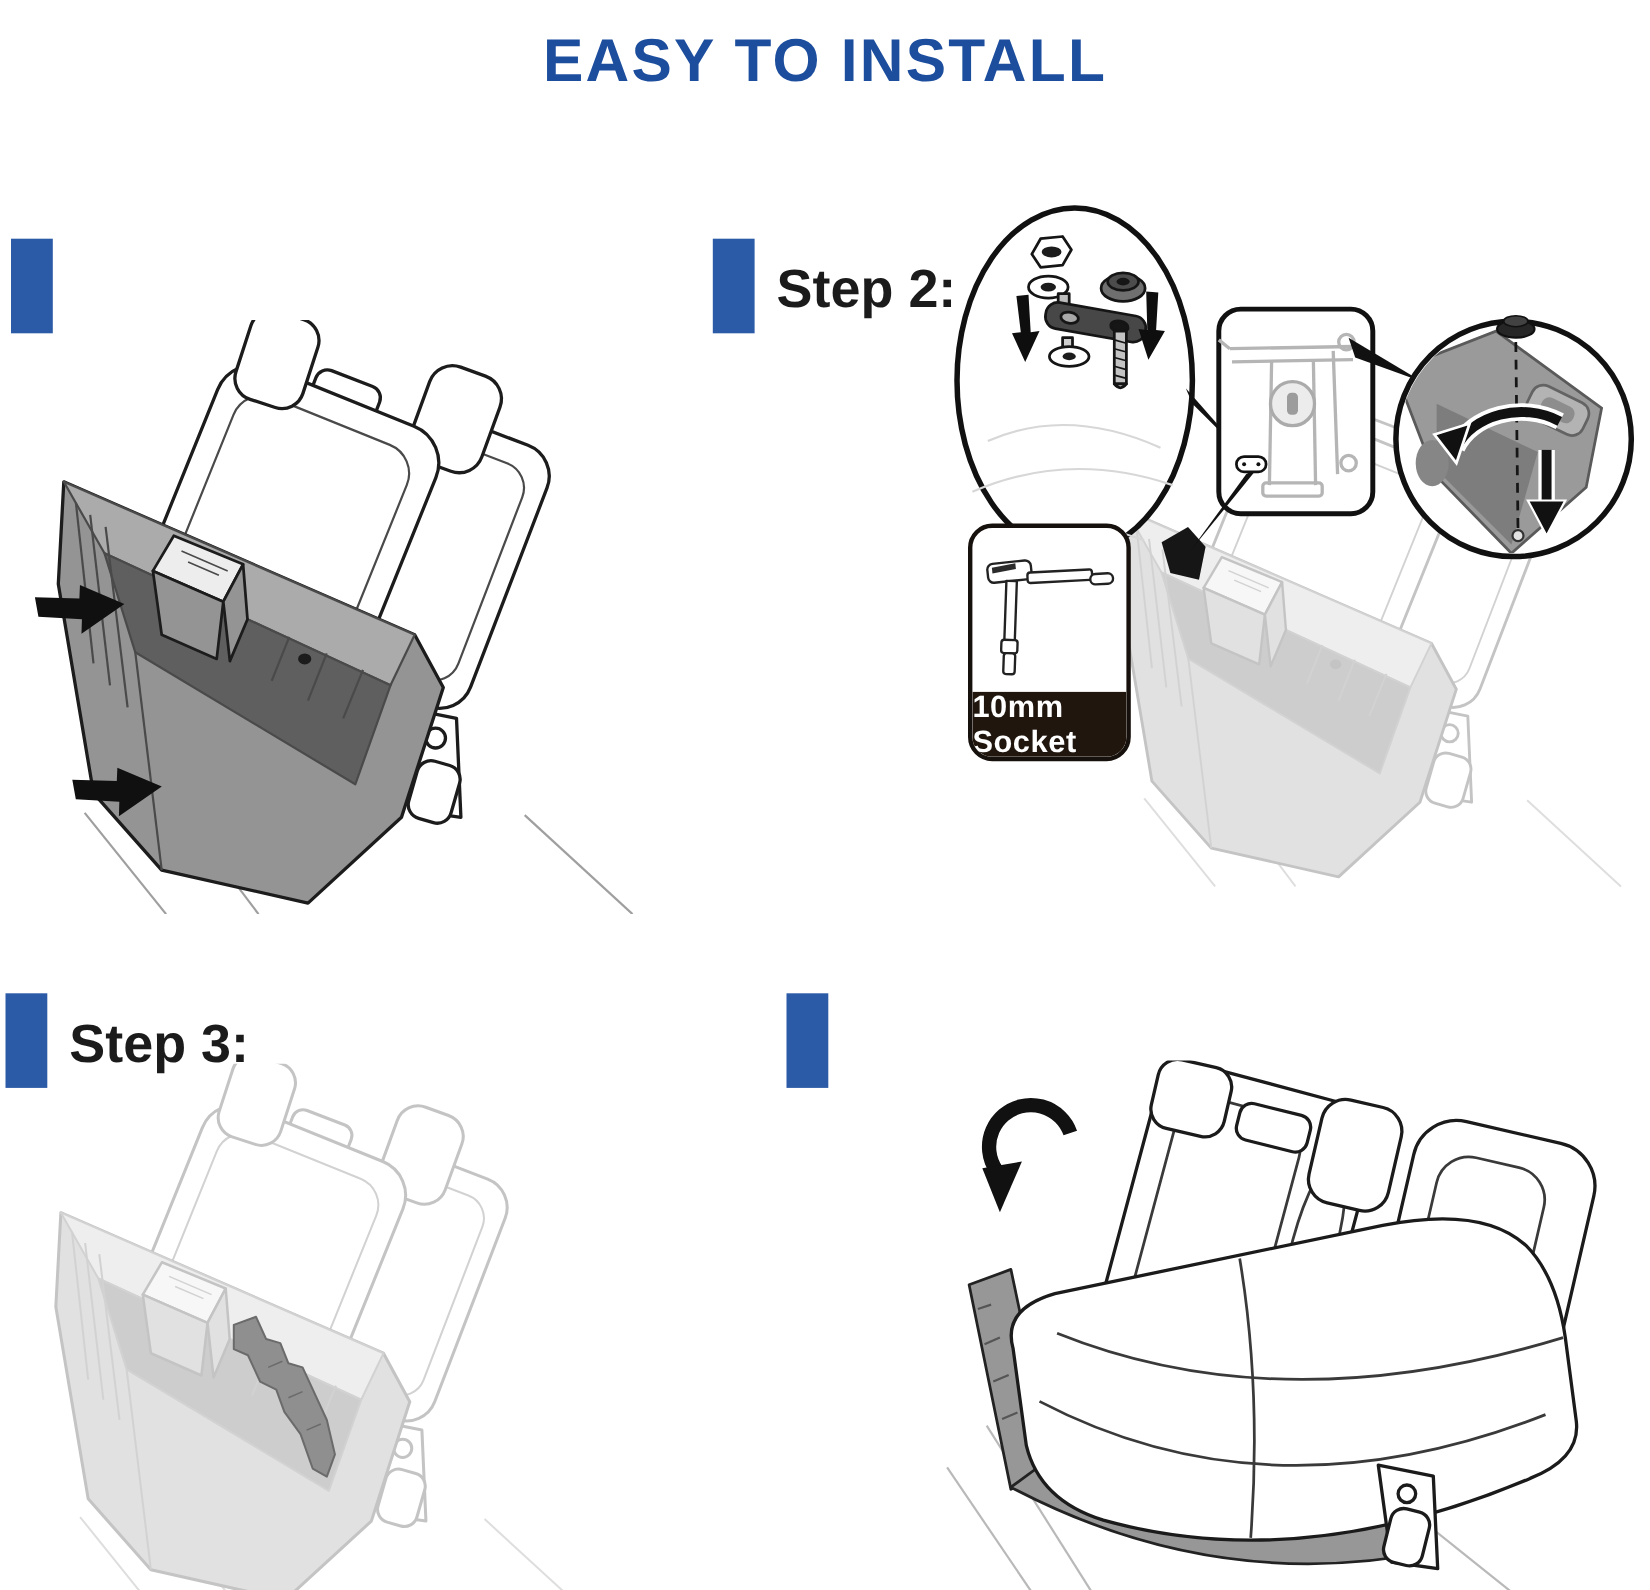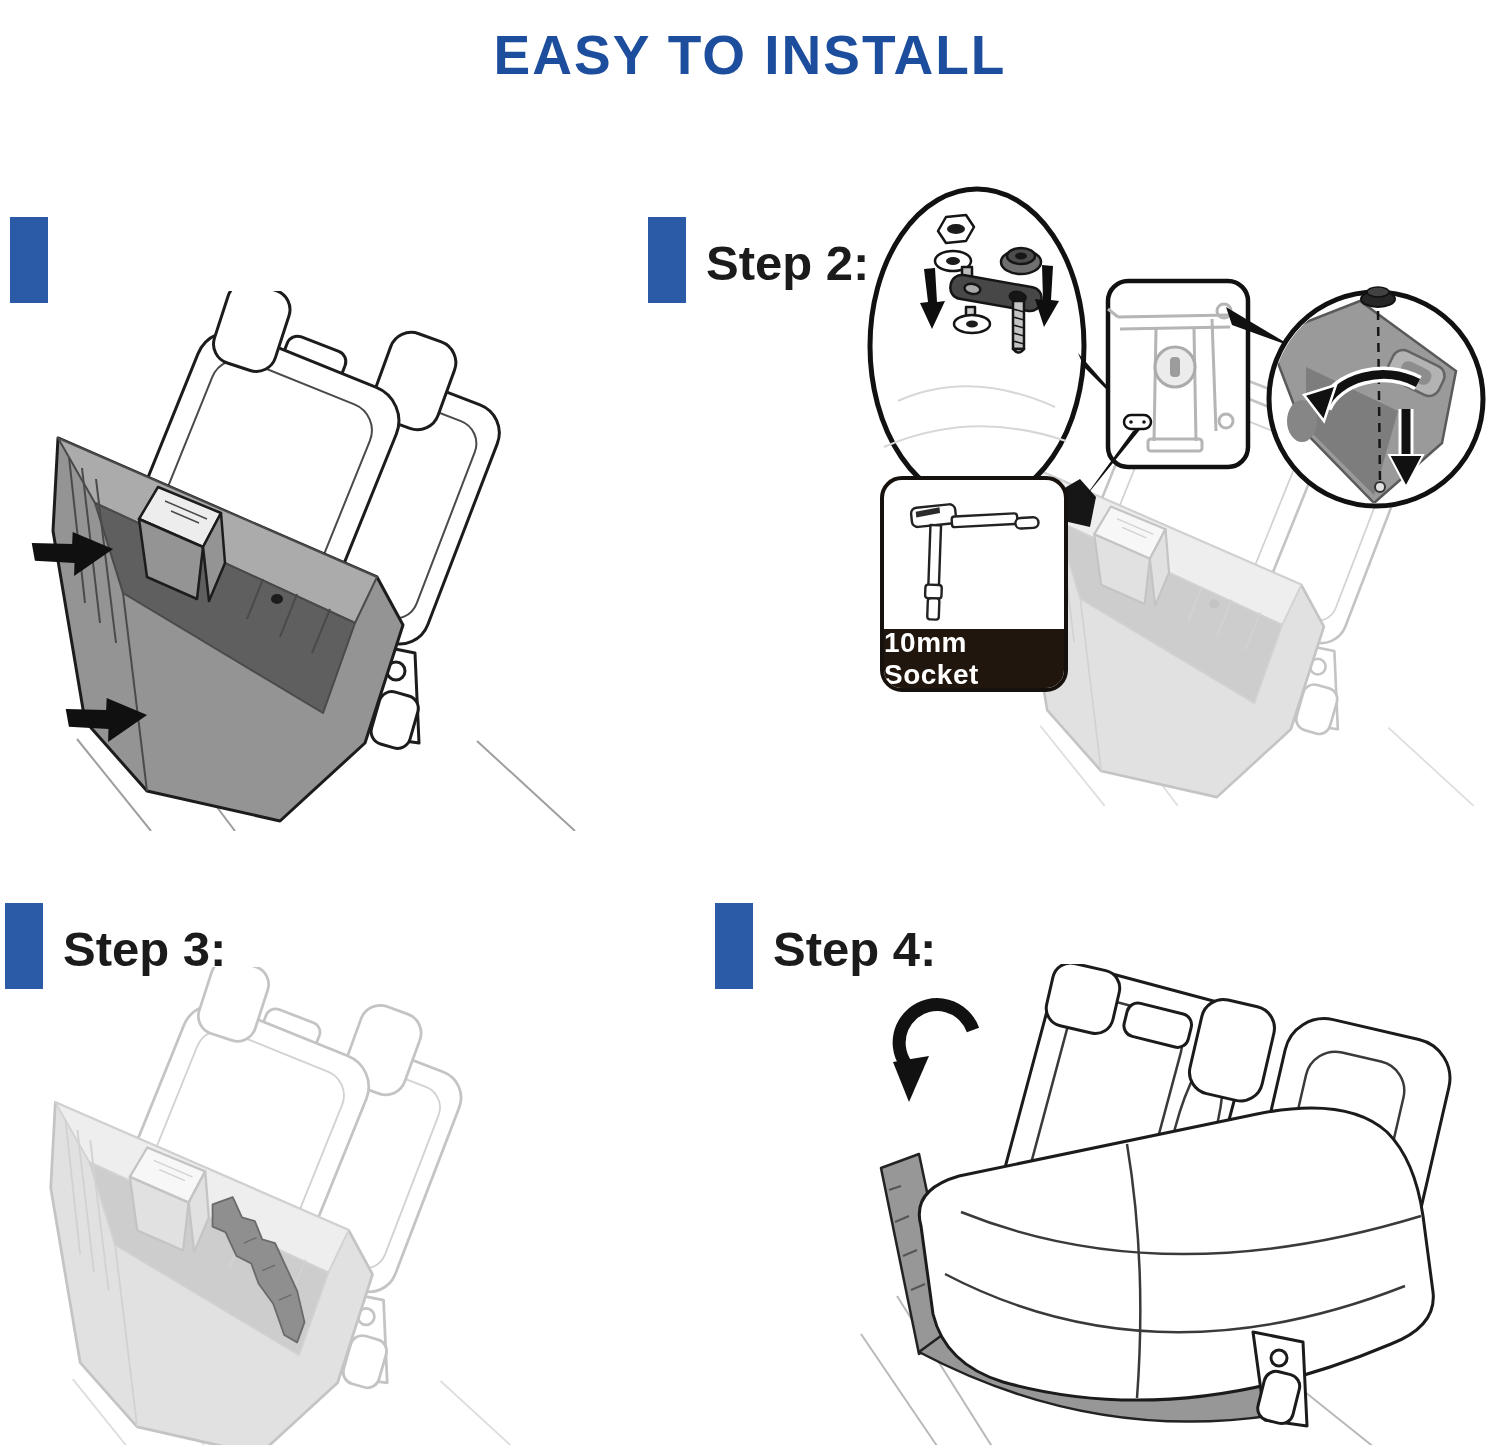--- a/index.html
+++ b/index.html
@@ -32,21 +32,21 @@
   
   .scene-normal{
     --ln:#1c1c1c; --lnm:#4a4a4a; --ln2:#9f9f9f; --seat:#ffffff;
     --wall:#949494; --wall2:#ababab; --floor:#5f5f5f; --tray:#ededed;
   }
   .scene-faded{
     --ln:#c4c4c4; --lnm:#d2d2d2; --ln2:#dedede; --seat:#ffffff;
     --wall:#e1e1e1; --wall2:#eeeeee; --floor:#cdcdcd; --tray:#f7f7f7;
   }
   .badge{
-    position:absolute;left:880px;top:457px;width:188px;height:216px;
+    position:absolute;left:880px;top:457px;width:148px;height:216px;
     box-sizing:border-box;border:4px solid #17110d;border-radius:22px;
     background:#ffffff;overflow:hidden;display:flex;flex-direction:column;z-index:5;
   }
   .badge-art{flex:1;display:flex;align-items:center;justify-content:center;}
   .badge-bar{
     height:59px;background:var(--badge-dark,#20160e);
     color:var(--badge-text,#ffffff);display:flex;align-items:center;justify-content:center;
     font-size:28px;font-weight:bold;letter-spacing:0.5px;
   }
   .defs-holder{position:absolute;width:0;height:0;overflow:hidden;}
@@ -124,21 +124,20 @@
   <div class="step-header" id="h2">
     <div class="step-marker"></div>
     <div class="step-label">Step 2:</div>
   </div>
   <div class="step-header" id="h3">
     <div class="step-marker"></div>
     <div class="step-label">Step 3:</div>
   </div>
   <div class="step-header" id="h4">
     <div class="step-marker"></div>
-    <div class="step-label">Step 4:</div>
   </div>
 
   <svg class="fig scene-normal" id="fig1" width="620" height="540" viewBox="0 0 620 540">
     <use href="#scene"></use>
     <g fill="#101010">
       <use href="#arrowGlyph" transform="translate(6,246) rotate(-7)"></use>
       <use href="#arrowGlyph" transform="translate(40,412) rotate(-7)"></use>
     </g>
   </svg>
 

